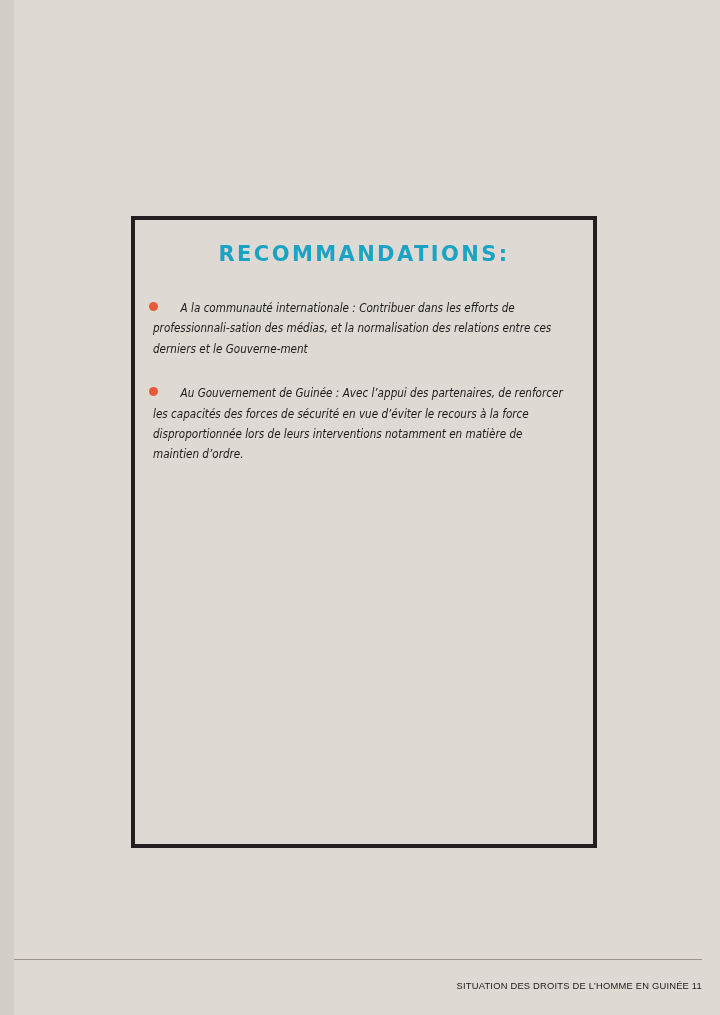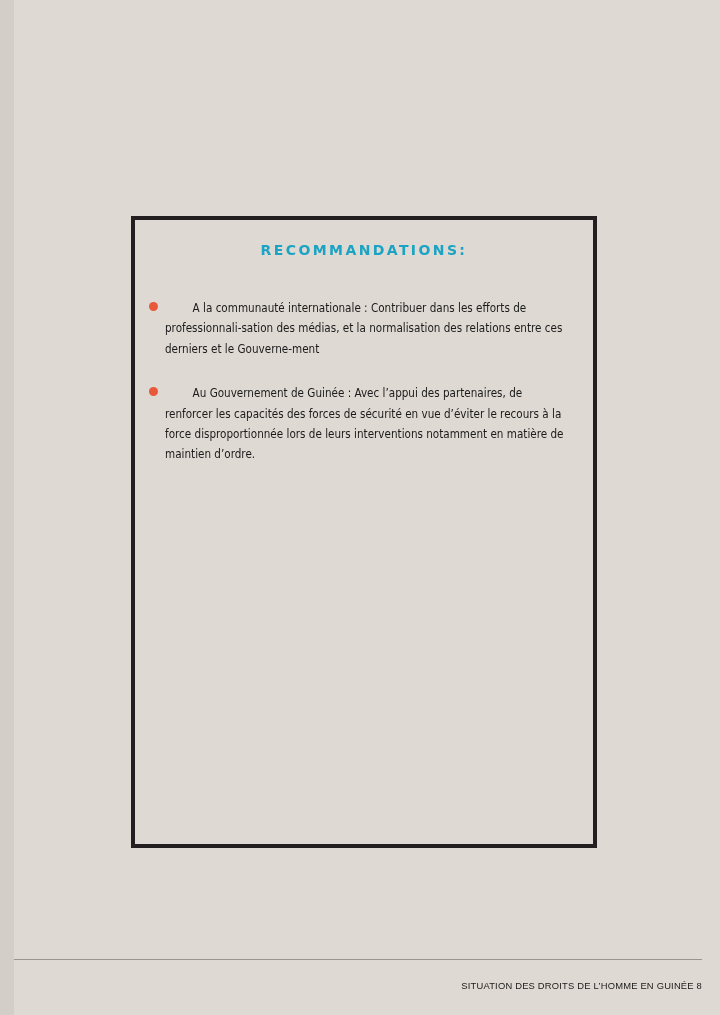--- a/index.html
+++ b/index.html
@@ -37,29 +37,30 @@
     box-sizing: border-box;
     background: transparent;
   }
   .reco-title {
     position: absolute;
     left: 0;
     right: 0;
     top: 22px;
     text-align: center;
     color: #1aa3c4;
-    font-size: 14px;
+    font-size: 21px;
     font-weight: bold;
     letter-spacing: 2.4px;
     font-family: "DejaVu Sans", sans-serif;
   }
   .reco-item {
     position: relative;
     margin: 0 0 24px 0;
-    padding: 0 18px 0 16px;
+    padding: 0 18px 0 4px;
+    font-style: italic;
   }
   .reco-item .bullet {
     position: absolute;
     left: 14px;
     top: 4px;
     width: 9px;
     height: 9px;
     border-radius: 50%;
     background: #e8593a;
   }
@@ -133,15 +134,15 @@
         <div class="item-body">
           <p class="reco-text">Au Gouvernement de Guinée : Avec l’appui des partenaires, de renforcer les capacités des forces de sécurité en vue d’éviter le recours à la force disproportionnée lors de leurs interventions notamment en matière de maintien d’ordre.</p>
         </div>
       </div>
 
 
     </div>
   </div>
 
   <div class="footer-rule"></div>
-  <div class="footer-text">SITUATION DES DROITS DE L’HOMME EN GUINÉE 8</div>
+  <div class="footer-text">SITUATION DES DROITS DE L’HOMME EN GUINÉE 11</div>
 
 </div>
 
 </body></html>

